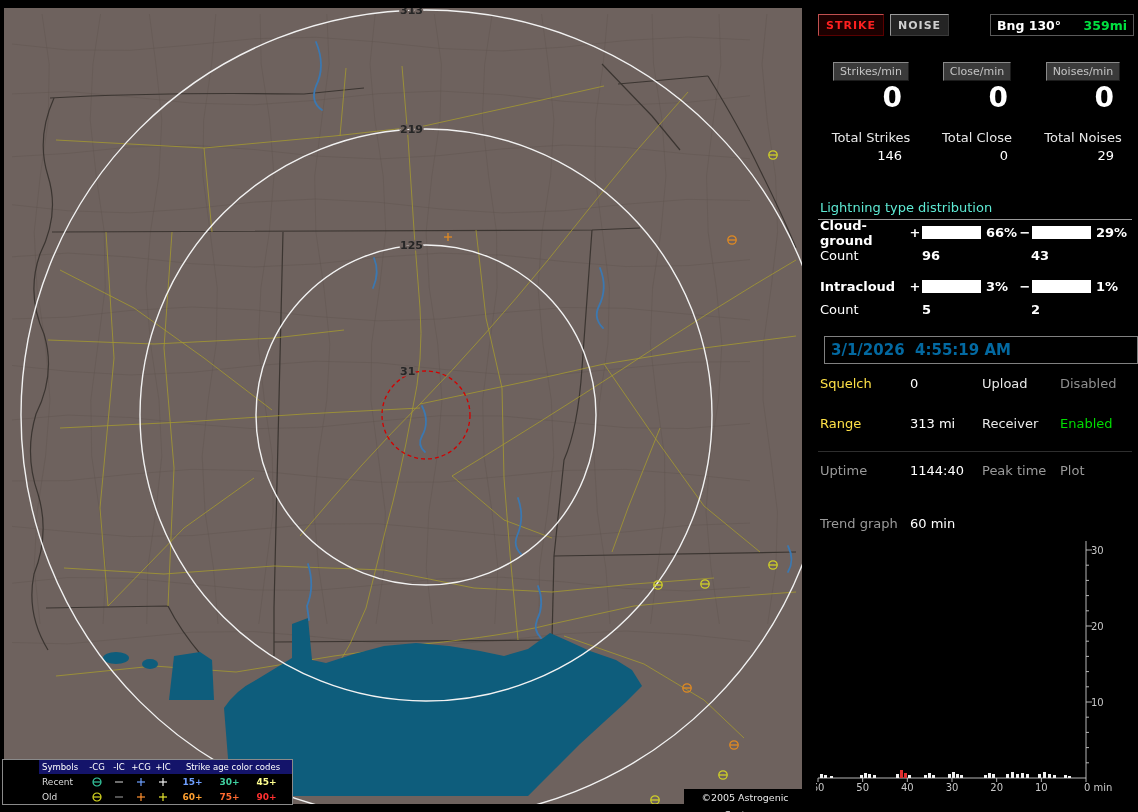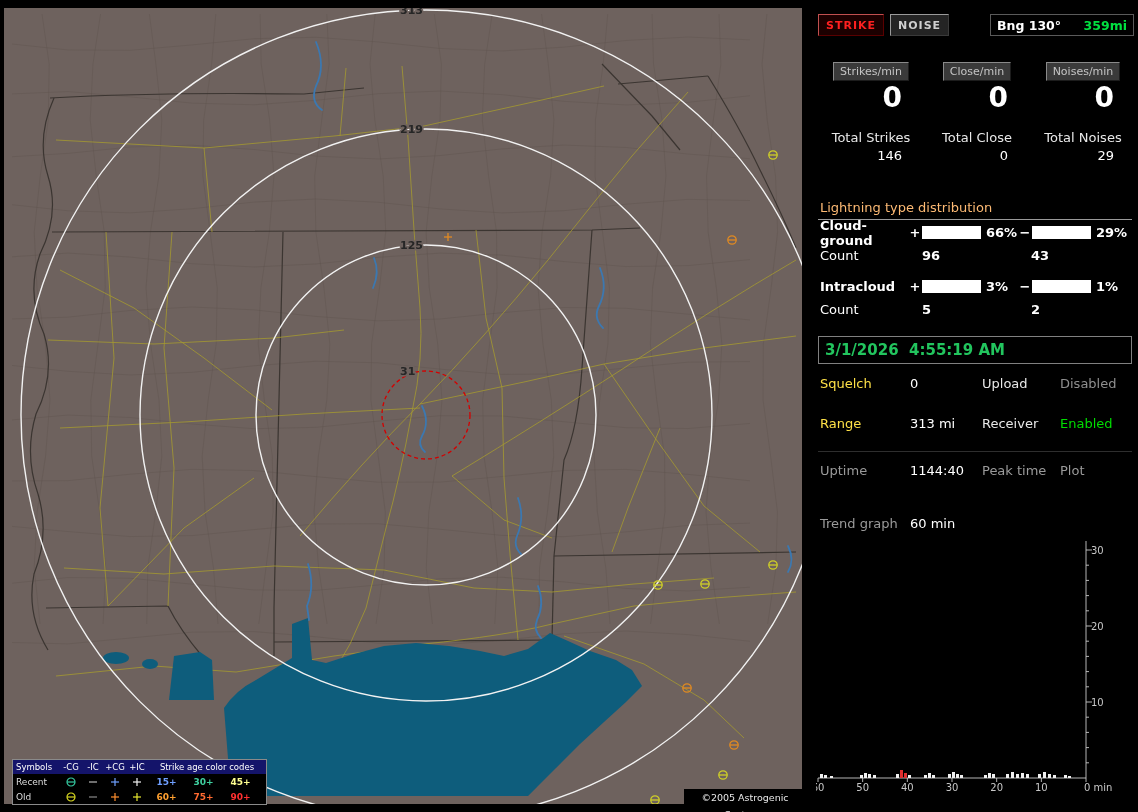--- a/index.html
+++ b/index.html
@@ -10,22 +10,22 @@
   .map-panel svg{display:block;}
   #county-lines path{fill:none;stroke:#5c524c;stroke-width:.6;opacity:.6;}
   #state-borders path{fill:none;stroke:#3b3531;stroke-width:1.2;stroke-linejoin:round;}
   #roads path{fill:none;stroke:#a59a30;stroke-width:1;opacity:.8;}
   #water path,#water ellipse{fill:#0e5d7c;stroke:none;}
   #rivers path{fill:none;stroke:#3c78b0;stroke-width:1.8;stroke-linecap:round;}
   .ring-label{fill:#262626;font-size:11px;font-weight:bold;paint-order:stroke;stroke:#6e625e;stroke-width:3px;}
   .copyright{position:absolute;left:684px;top:789px;width:122px;height:17px;background:#000;
              color:#e8e8e8;font-size:9.5px;line-height:17px;text-align:center;z-index:4;}
   
-  .map-legend{position:absolute;left:12px;top:759px;width:253px;background:#000;
-              border:1px solid #8a8a8a;z-index:5;font-size:9px;color:#ddd;}
+  .map-legend{position:absolute;left:2px;top:759px;width:253px;background:#000;
+              border:1px solid #8a8a8a;z-index:5;font-size:9px;color:#ddd;padding-left:36px;}
   .lg-row{display:flex;align-items:center;height:15px;}
   .lg-head{background:#14146a;height:14px;color:#fff;font-size:8.5px;}
   .lg-c{display:inline-flex;align-items:center;justify-content:center;}
   .lg-sym-h{width:44px;justify-content:flex-start;padding-left:3px;}
   .lg-ch{width:22px;}
   .lg-age-h{flex:1;}
   .lg-age{width:37px;font-weight:bold;}
   
   .sidebar{position:absolute;left:816px;top:0;width:322px;height:812px;color:#e8e8e8;font-size:13px;}
   .srow{position:absolute;left:0;width:100%;box-sizing:border-box;}
@@ -42,34 +42,34 @@
   .cols{display:flex;padding-left:2px;}
   .col{width:106px;box-sizing:border-box;text-align:center;}
   .rates-row{top:62px;}
   .rate-btn{background:#3a3a3a;color:#c4c4c4;border:1px solid;border-color:#8a8a8a #1c1c1c #1c1c1c #8a8a8a;
             font-size:11px;padding:2px 6px;font-family:inherit;}
   .zeros-row{top:84px;}
   .zeros-row .col{text-align:right;padding-right:22px;font-size:28px;font-weight:bold;color:#fff;line-height:1;}
   .tlabels-row{top:130px;}
   .tvalues-row{top:148px;}
   .tvalues-row .col{text-align:right;padding-right:22px;color:#fff;}
-  .dist-header{top:200px;left:2px;width:314px;border-bottom:1px solid #9a9a9a;padding:0 2px 4px 2px;color:#fdba74;}
+  .dist-header{top:200px;left:2px;width:314px;border-bottom:1px solid #9a9a9a;padding:0 2px 4px 2px;color:#5eead4;}
   .dist-row{position:absolute;left:4px;display:flex;align-items:center;height:15px;color:#fff;}
   .dname{width:88px;font-weight:bold;}
   .dsign{width:14px;font-weight:bold;text-align:center;}
   .dsign2{margin-left:2px;}
   .dbar{width:57px;height:11px;border:1px solid #fff;background:#fff;margin-right:4px;overflow:hidden;}
   .dfill{height:100%;width:0;}
   .dpct{width:30px;font-weight:bold;padding-left:1px;}
   .count-row{position:absolute;left:4px;display:flex;color:#fff;}
   .clabel{width:102px;}
   .cplus{width:109px;font-weight:bold;}
   .cminus{font-weight:bold;}
-  .datetime-box{position:absolute;left:2px;top:336px;width:314px;box-sizing:border-box;background:#000;
-                border:1px solid #808080;color:#22c55e;font-weight:bold;font-size:15px;
+  .datetime-box{position:absolute;left:8px;top:336px;width:314px;box-sizing:border-box;background:#000;
+                border:1px solid #808080;color:#0369a1;font-weight:bold;font-size:15px;
                 padding:4px 6px;white-space:pre;}
   .kv-row{position:absolute;left:4px;display:flex;}
   .k1{width:90px;color:#fde047;}
   .v1{width:72px;}
   .k2{width:78px;color:#e8e8e8;}
   .v2{flex:1;}
   .lab{color:#9a9a9a;}
   .val-white{color:#fff;}
   .val-dim{color:#8f8f8f;}
   .val-green{color:#00dd00;}

